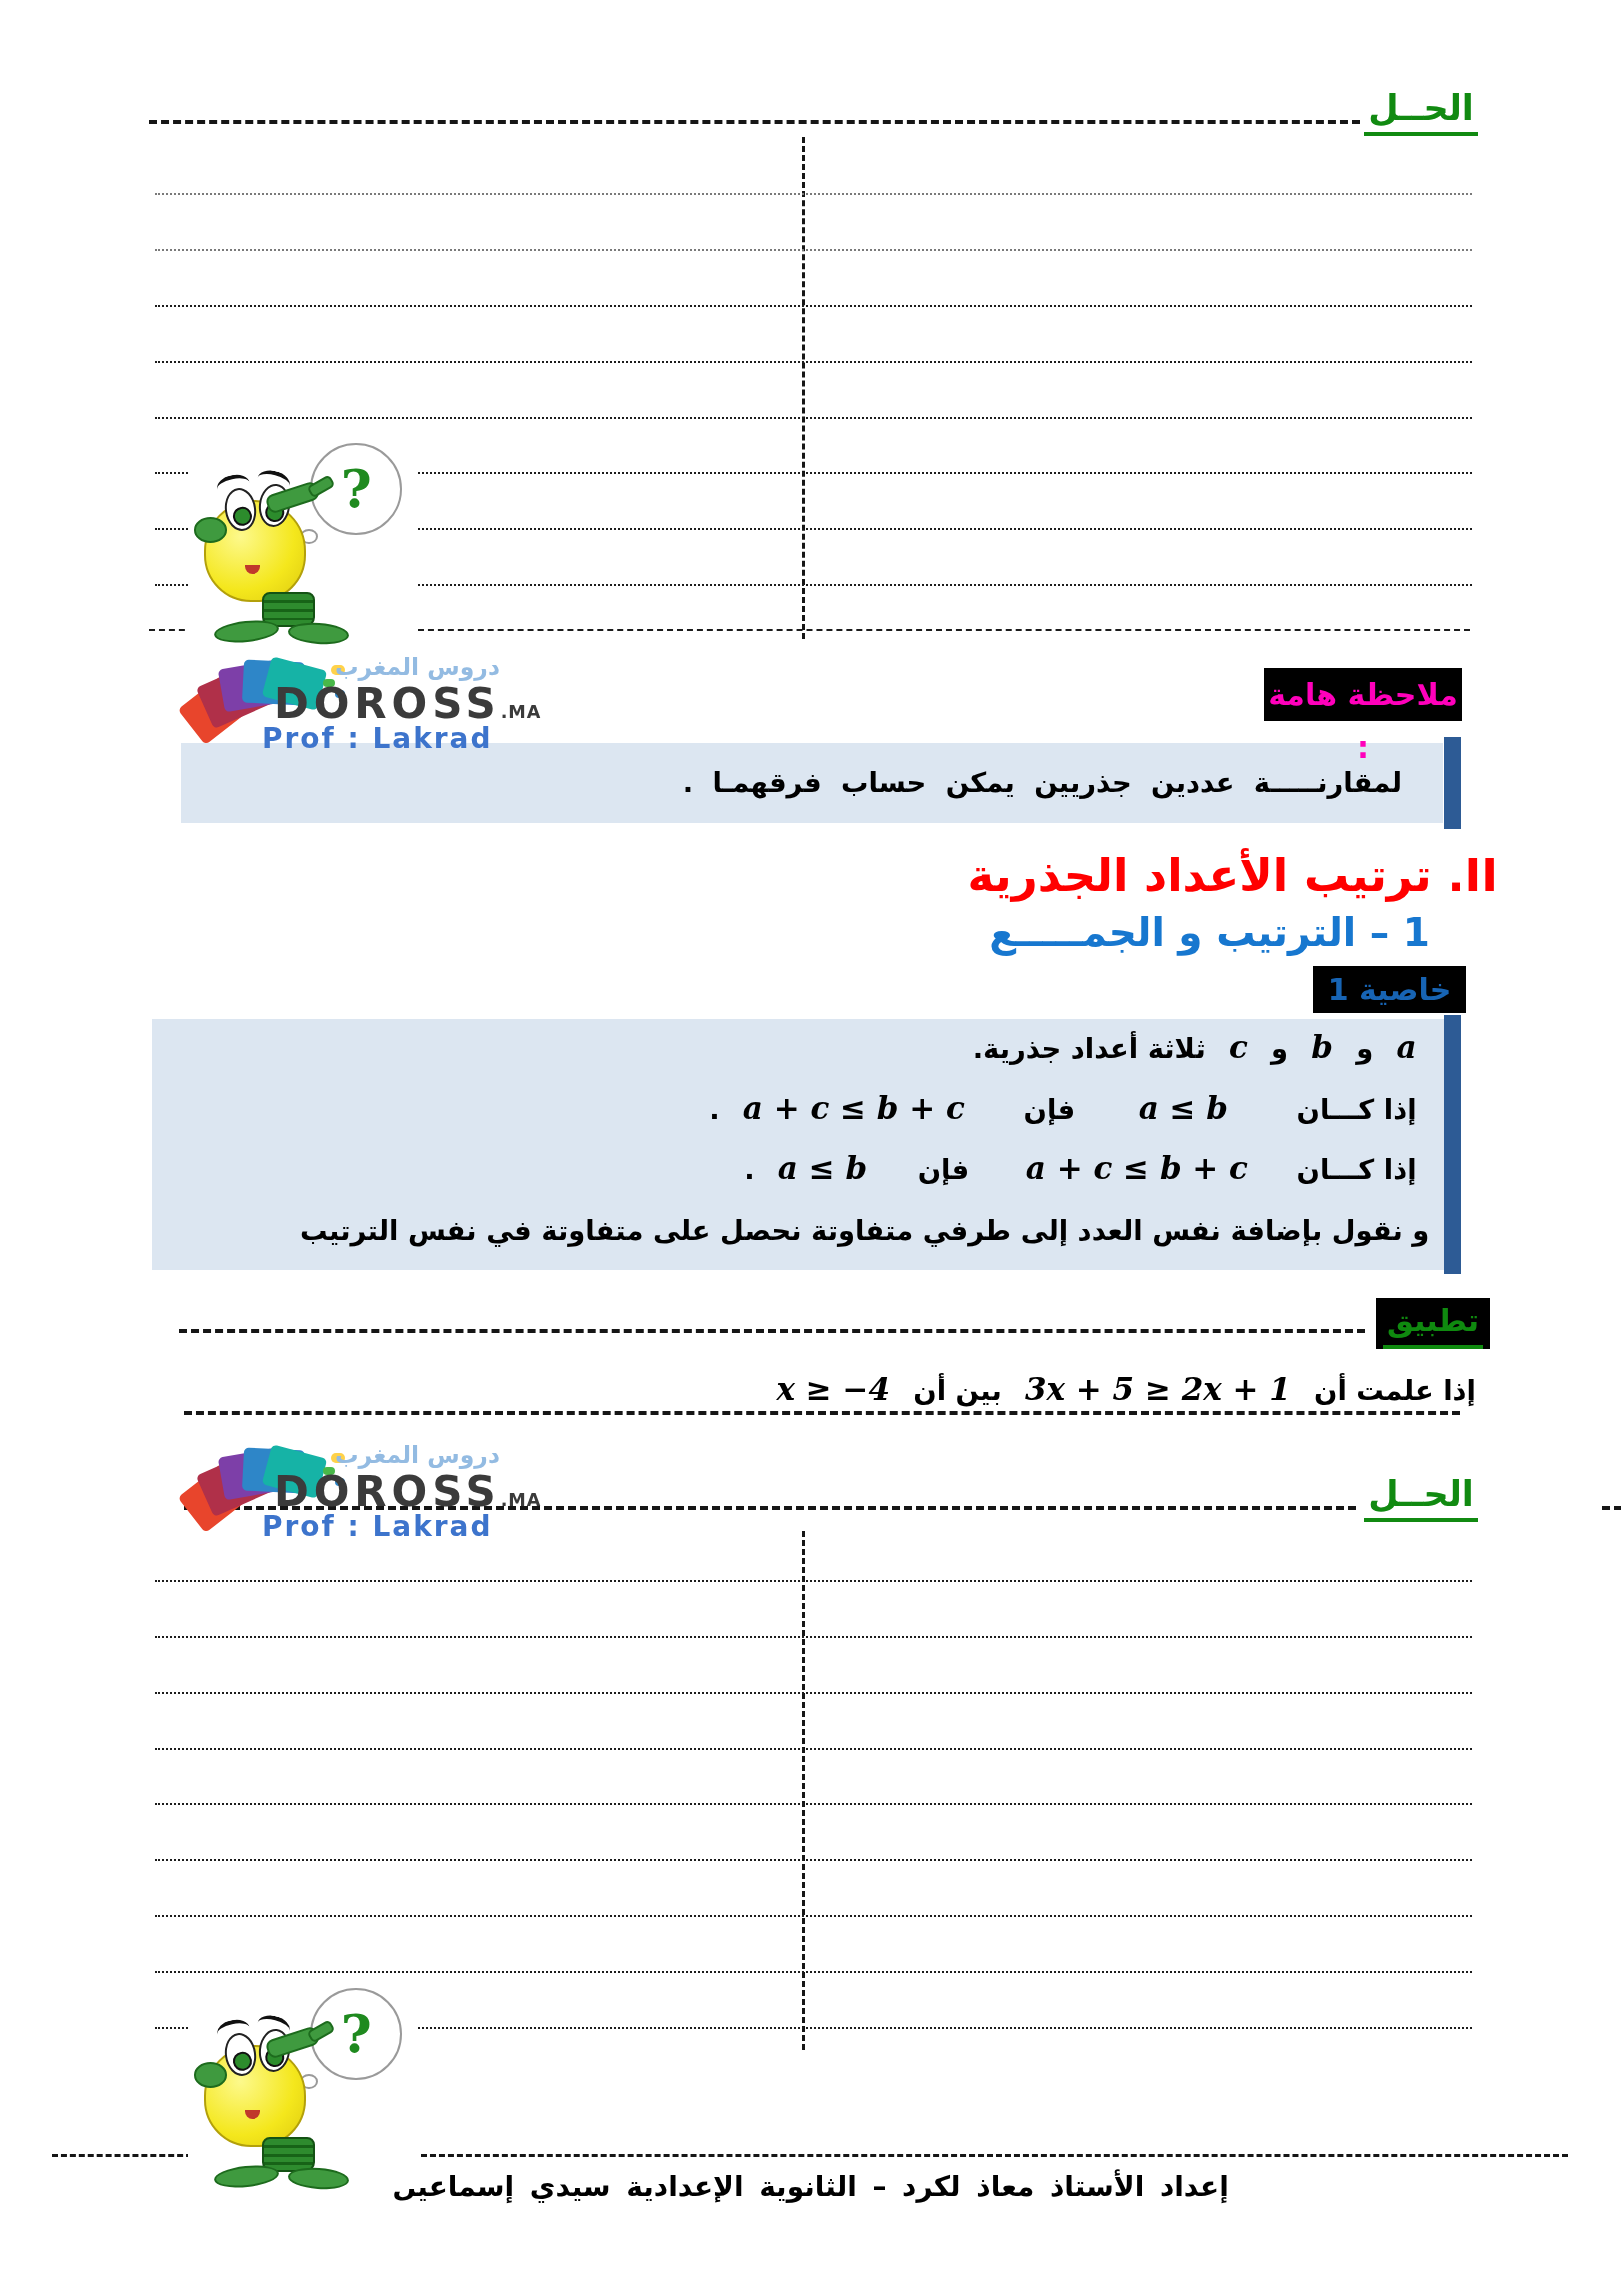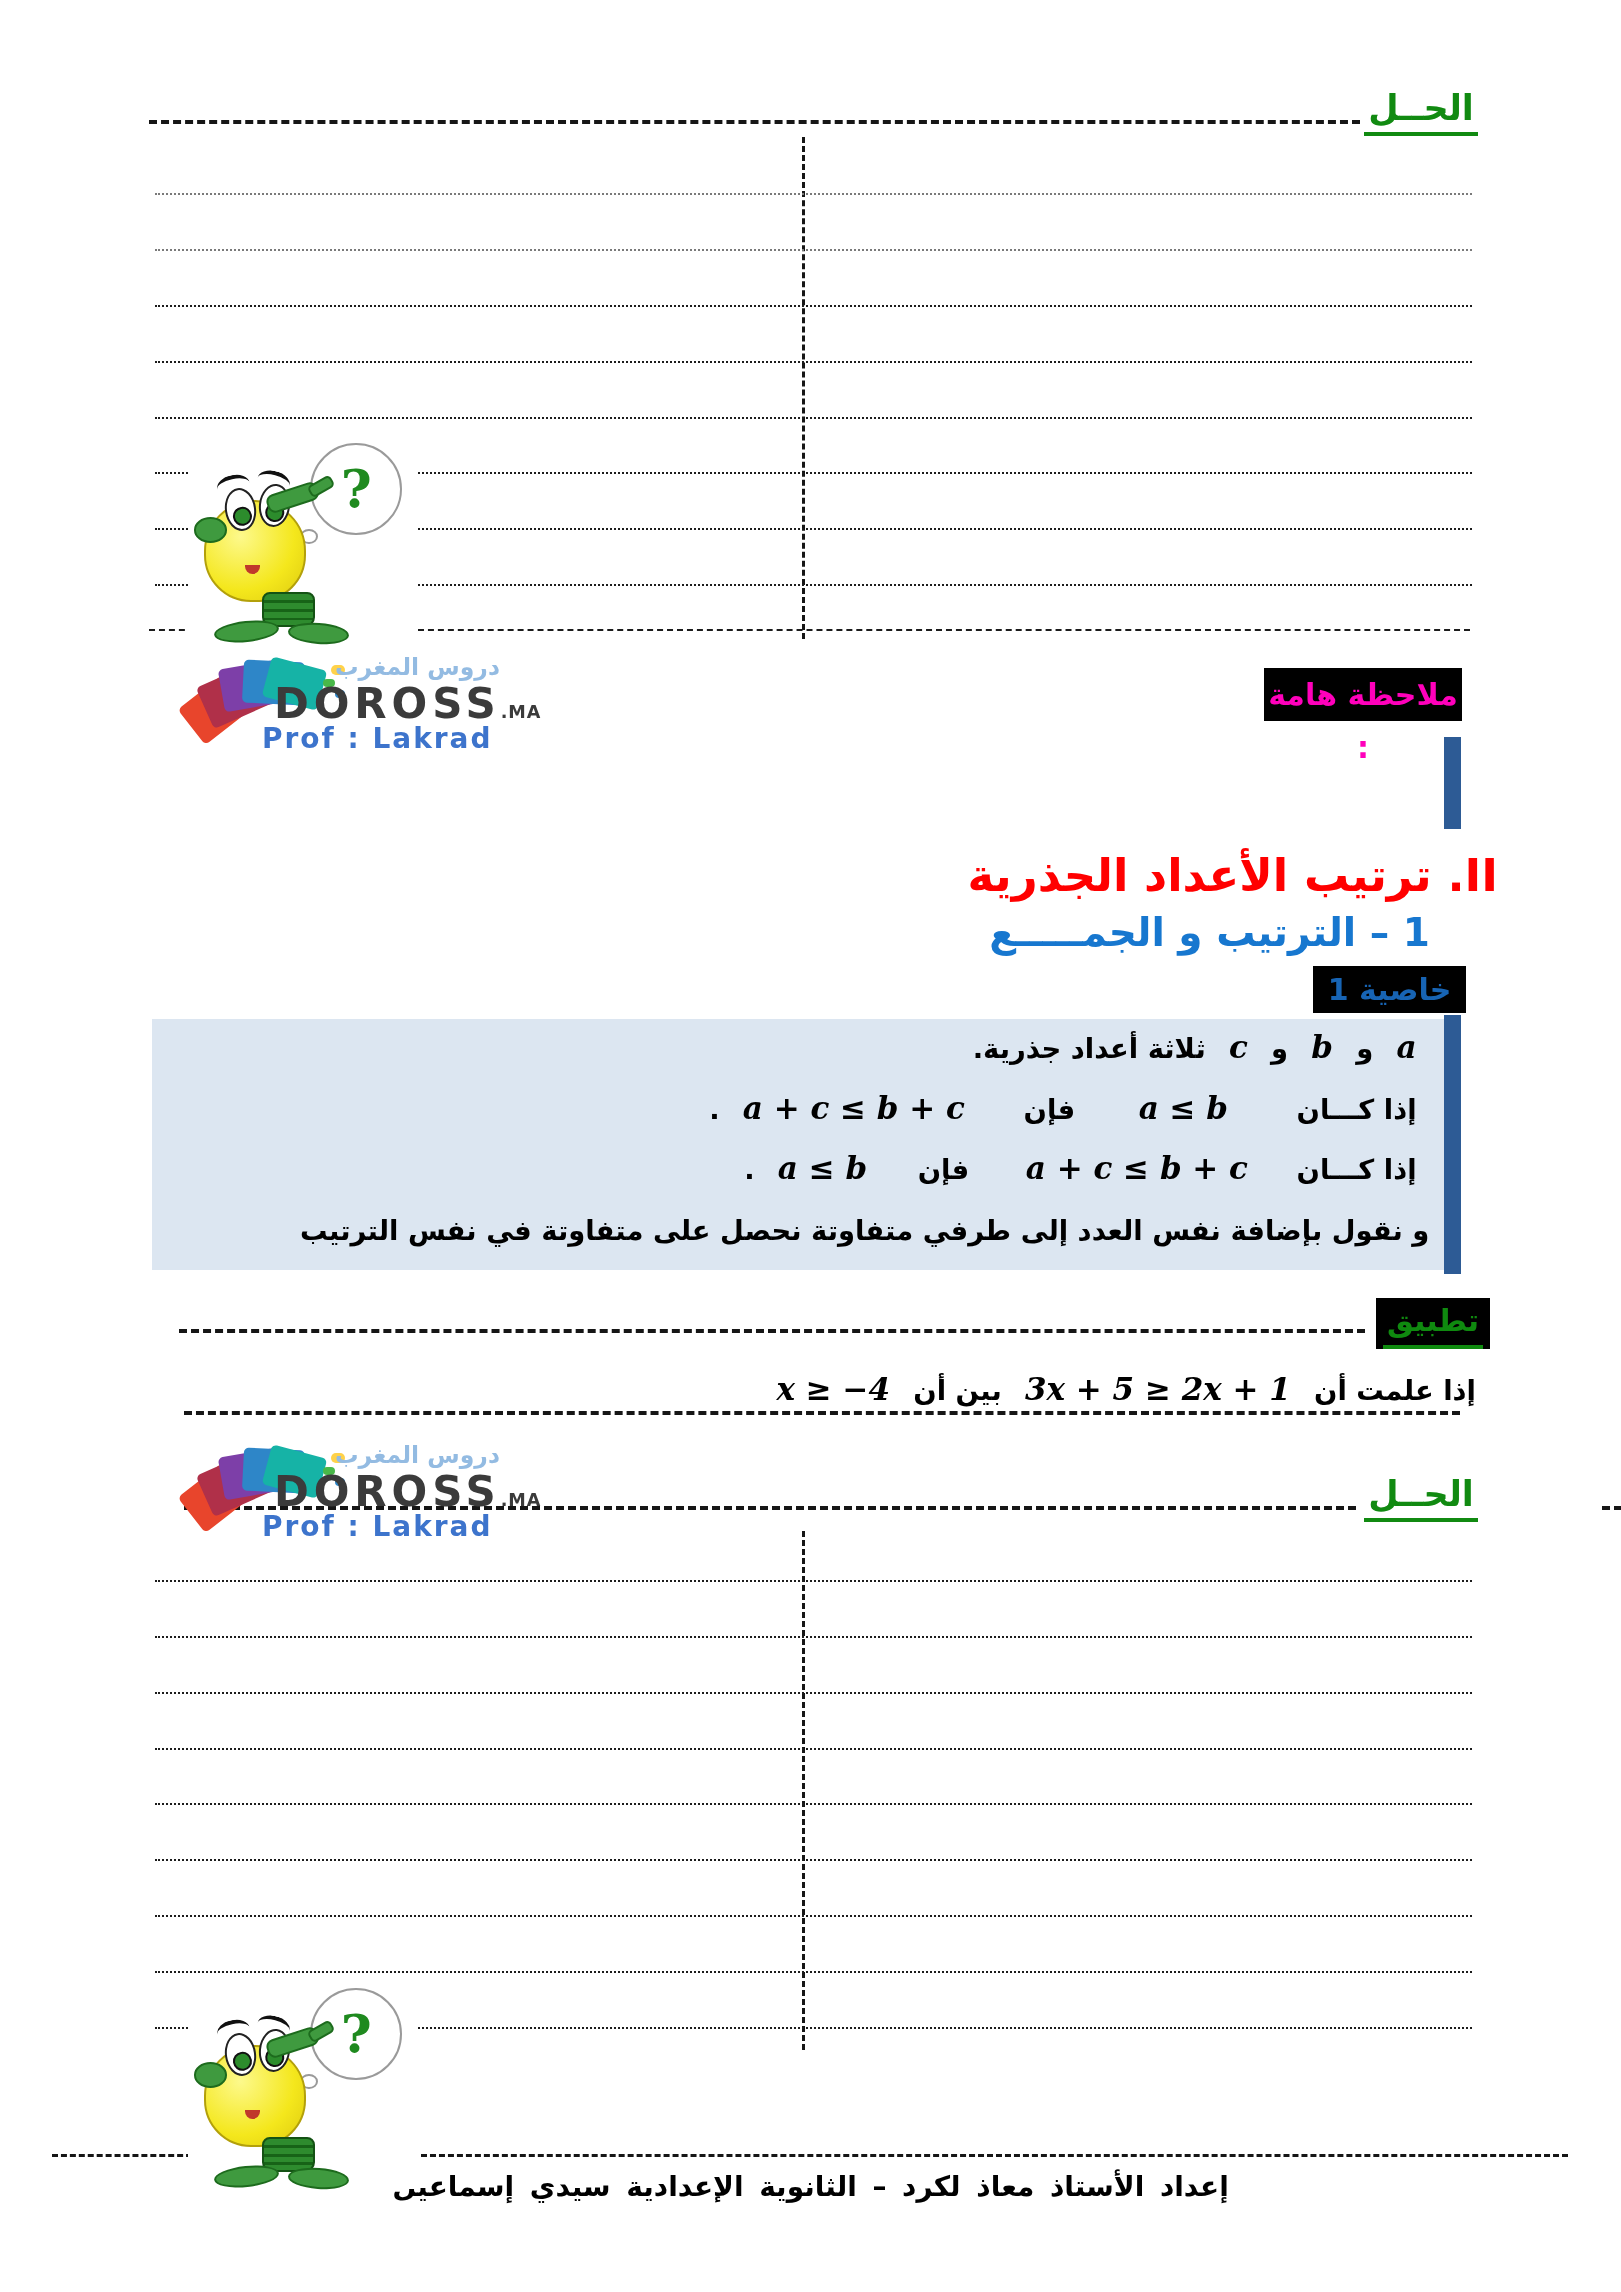--- a/index.html
+++ b/index.html
@@ -146,20 +146,23 @@
       <i class="s1"></i>
         <i class="s2"></i>
         <i class="s3"></i>
     </div>
     <div class="arabic">دروس المغرب</div>
     <div class="brand"><span>DOROSS</span><span class="tld">.MA</span></div>
     <div class="prof">Prof : Lakrad</div>
   </div>
 
   <div class="hl note-label" style="left:1264px;top:668px;width:198px;height:53px;">ملاحظة هامة :</div>
+  <div class="box note-box" style="left:181px;top:743px;width:1262px;height:80px;">
+    <p>لمقارنـــــة  عددين جذريين  يمكن  حساب  فرقهمـا .</p>
+  </div>
   <div class="sidebar" style="left:1444px;top:737px;width:16.7px;height:92px;"></div>
 
   <div class="h-red" style="right:123px;top:849px;">II. ترتيب الأعداد الجذرية</div>
   <div class="h-blue" style="right:191px;top:910px;">1 – الترتيب و الجمـــــع</div>
   <div class="hl prop-label" style="left:1313px;top:966px;width:153px;height:47px;">خاصية 1</div>
 
   <div class="box" style="left:152px;top:1019px;width:1292px;height:251px;text-align:right;">
     <div class="prop-line" style="top:9.8px;">
       <span class="math">a</span><span class="gap-s"></span>
       <span>و</span><span class="gap-s"></span>

